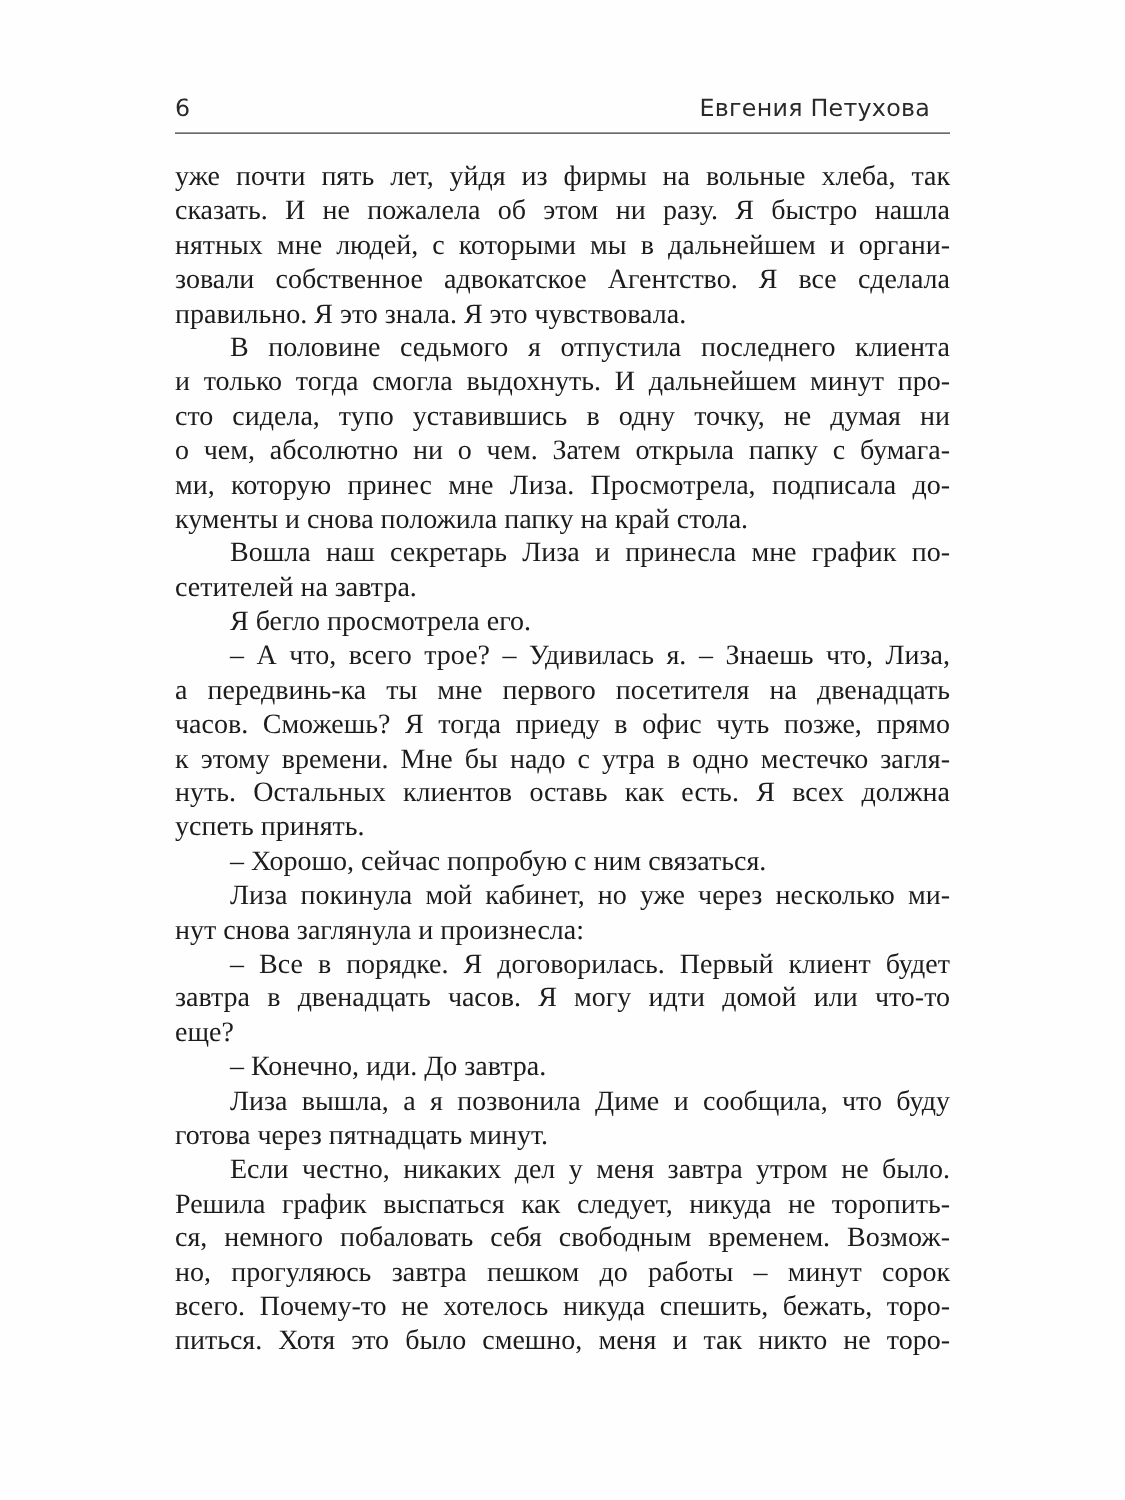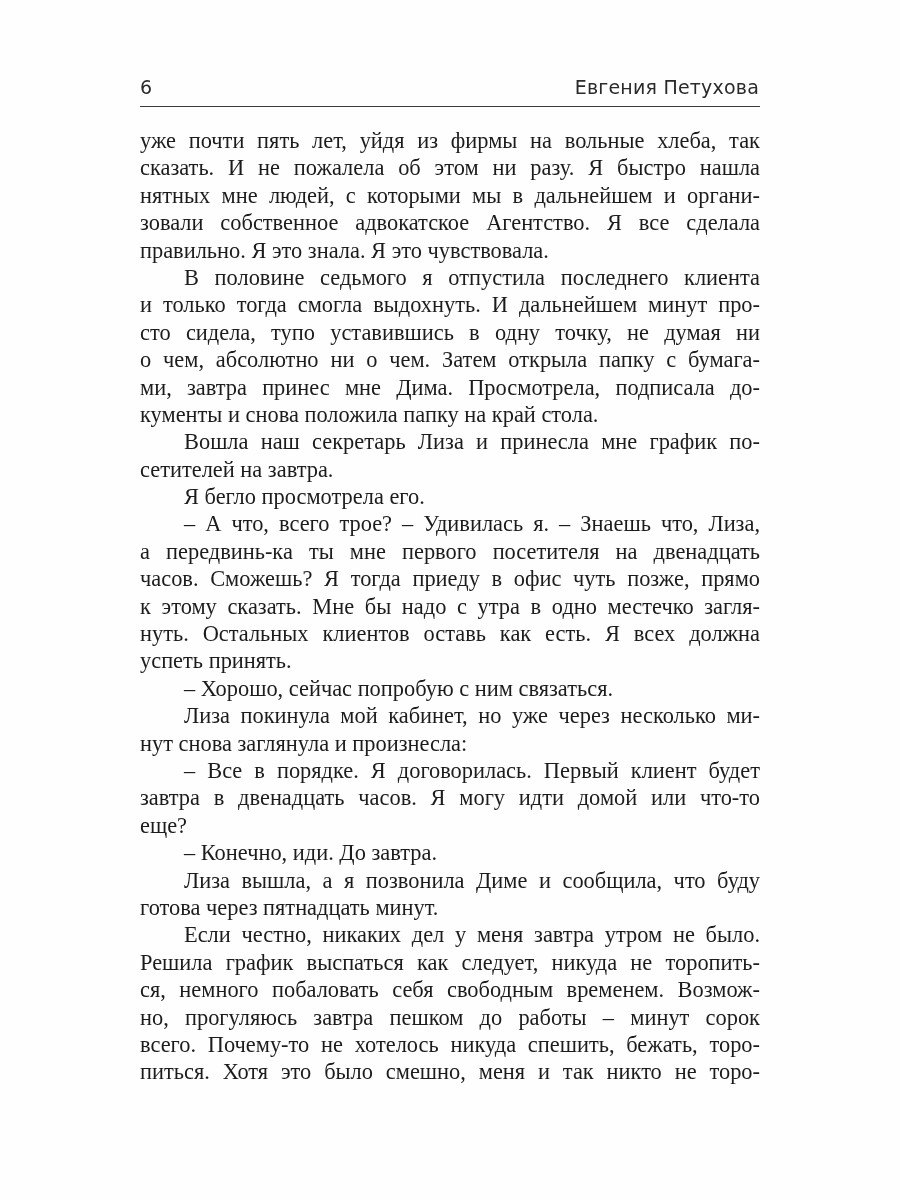--- a/index.html
+++ b/index.html
@@ -30,21 +30,21 @@
       font-size: 19px;
       color: #2a2a2a;
     }
     .running-head .page-number {
       position: absolute;
       left: 0;
       top: 4px;
     }
     .running-head .author {
       position: absolute;
-      right: 1px;
+      right: 16px;
       top: 4px;
       letter-spacing: 0.2px;
     }
     .rule {
       position: absolute;
       left: 140px;
       top: 106px;
       width: 620px;
       height: 1px;
       background: #3a3a3a;
@@ -88,29 +88,29 @@
   <div class="body-text" id="body-text">
       <span class="line">уже почти пять лет, уйдя из фирмы на вольные хлеба, так</span>
       <span class="line">сказать. И не пожалела об этом ни разу. Я быстро нашла</span>
       <span class="line">нятных мне людей, с которыми мы в дальнейшем и органи-</span>
       <span class="line">зовали собственное адвокатское Агентство. Я все сделала</span>
       <span class="line last">правильно. Я это знала. Я это чувствовала.</span>
       <span class="line indent">В половине седьмого я отпустила последнего клиента</span>
       <span class="line">и только тогда смогла выдохнуть. И дальнейшем минут про-</span>
       <span class="line">сто сидела, тупо уставившись в одну точку, не думая ни</span>
       <span class="line">о чем,  абсолютно ни о чем. Затем открыла папку с бумага-</span>
-      <span class="line">ми, завтра принес мне Дима. Просмотрела, подписала до-</span>
+      <span class="line">ми, которую принес мне Лиза. Просмотрела, подписала до-</span>
       <span class="line last">кументы и снова положила папку на край стола.</span>
       <span class="line indent">Вошла наш секретарь Лиза и принесла мне график по-</span>
       <span class="line last">сетителей на завтра.</span>
       <span class="line indent last">Я бегло просмотрела его.</span>
       <span class="line indent">– А что, всего трое? – Удивилась я. – Знаешь что, Лиза,</span>
       <span class="line">а передвинь-ка ты мне первого посетителя на двенадцать</span>
       <span class="line">часов. Сможешь? Я тогда приеду в офис чуть позже, прямо</span>
-      <span class="line">к этому сказать. Мне бы надо с утра в одно местечко загля-</span>
+      <span class="line">к этому времени. Мне бы надо с утра в одно местечко загля-</span>
       <span class="line">нуть. Остальных клиентов оставь как есть. Я всех должна</span>
       <span class="line last">успеть принять.</span>
       <span class="line indent last">– Хорошо, сейчас попробую с ним связаться.</span>
       <span class="line indent">Лиза покинула мой кабинет, но уже через несколько ми-</span>
       <span class="line last">нут снова заглянула и произнесла:</span>
       <span class="line indent">– Все в порядке. Я договорилась. Первый клиент будет</span>
       <span class="line">завтра в двенадцать часов. Я могу идти домой или что-то</span>
       <span class="line last">еще?</span>
       <span class="line indent last">– Конечно, иди. До завтра.</span>
       <span class="line indent">Лиза вышла, а я позвонила Диме и сообщила, что буду</span>

